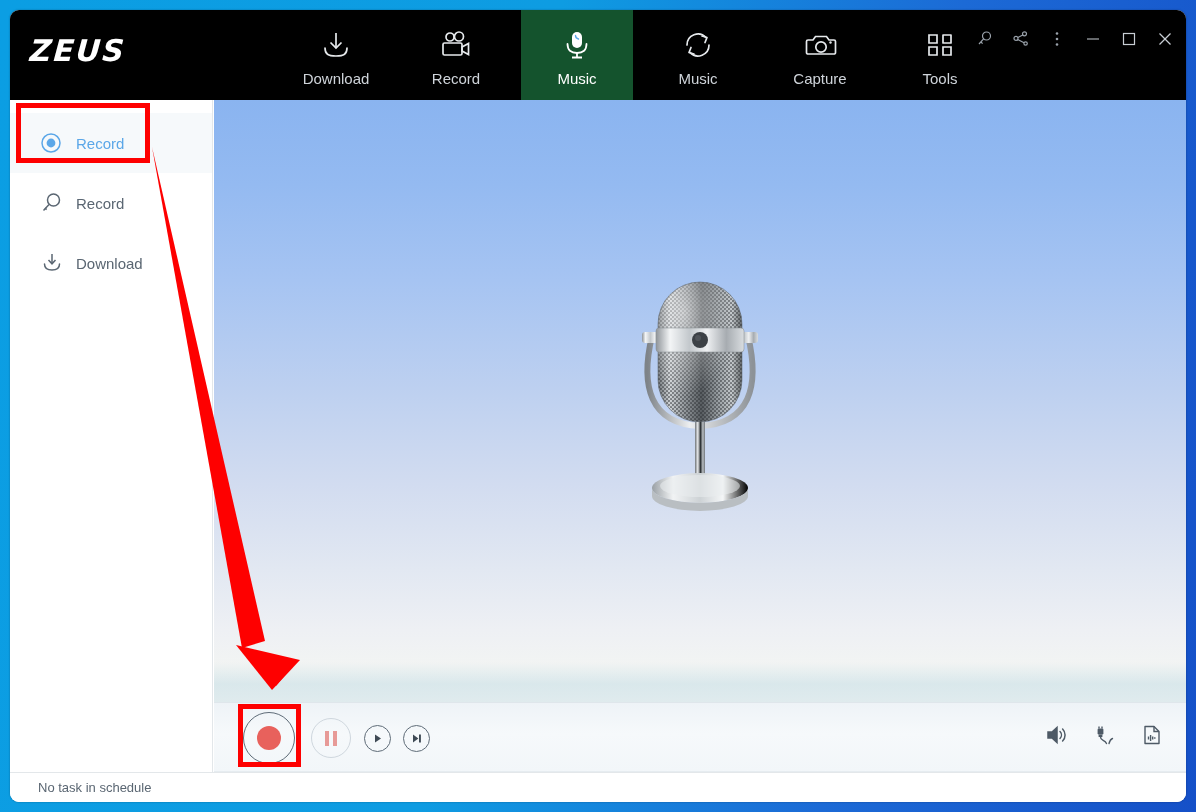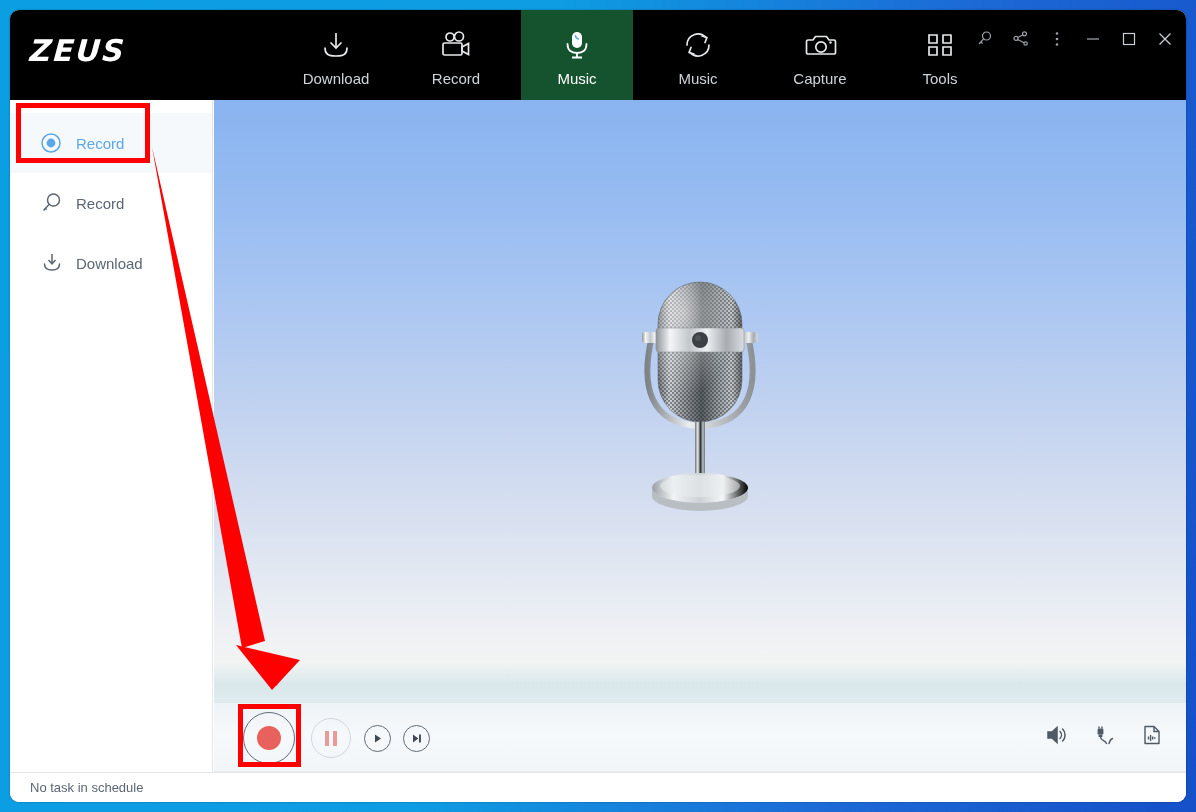--- a/index.html
+++ b/index.html
@@ -121,21 +121,21 @@
   #rightctl { position: absolute; right: 22px; top: 20px; display: flex; align-items: center; gap: 24px; }
   #rightctl .rbtn { cursor: pointer; display: flex; align-items: center; justify-content: center; }
   
   #statusbar {
     position: absolute; left: 0; top: 762px;
     width: 1176px; height: 30px;
     background: #ffffff;
     border-top: 1px solid #e3e7ea;
     display: flex; align-items: center;
   }
-  #statusbar .stext { margin-left: 20px; font-size: 13px; color: #5a6672; }
+  #statusbar .stext { margin-left: 28px; font-size: 13px; color: #5a6672; }
   
   .anno-box {
     position: absolute;
     border: 5px solid #fe0000;
     pointer-events: none;
     z-index: 40;
   }
   #anno-sidebar-box { left: 16px; top: 103px; width: 134px; height: 60px; }
   #anno-record-box { left: 238px; top: 704px; width: 63px; height: 63px; }
   #anno-arrow { position: absolute; left: 0; top: 0; width: 1196px; height: 812px; z-index: 39; pointer-events: none; }

